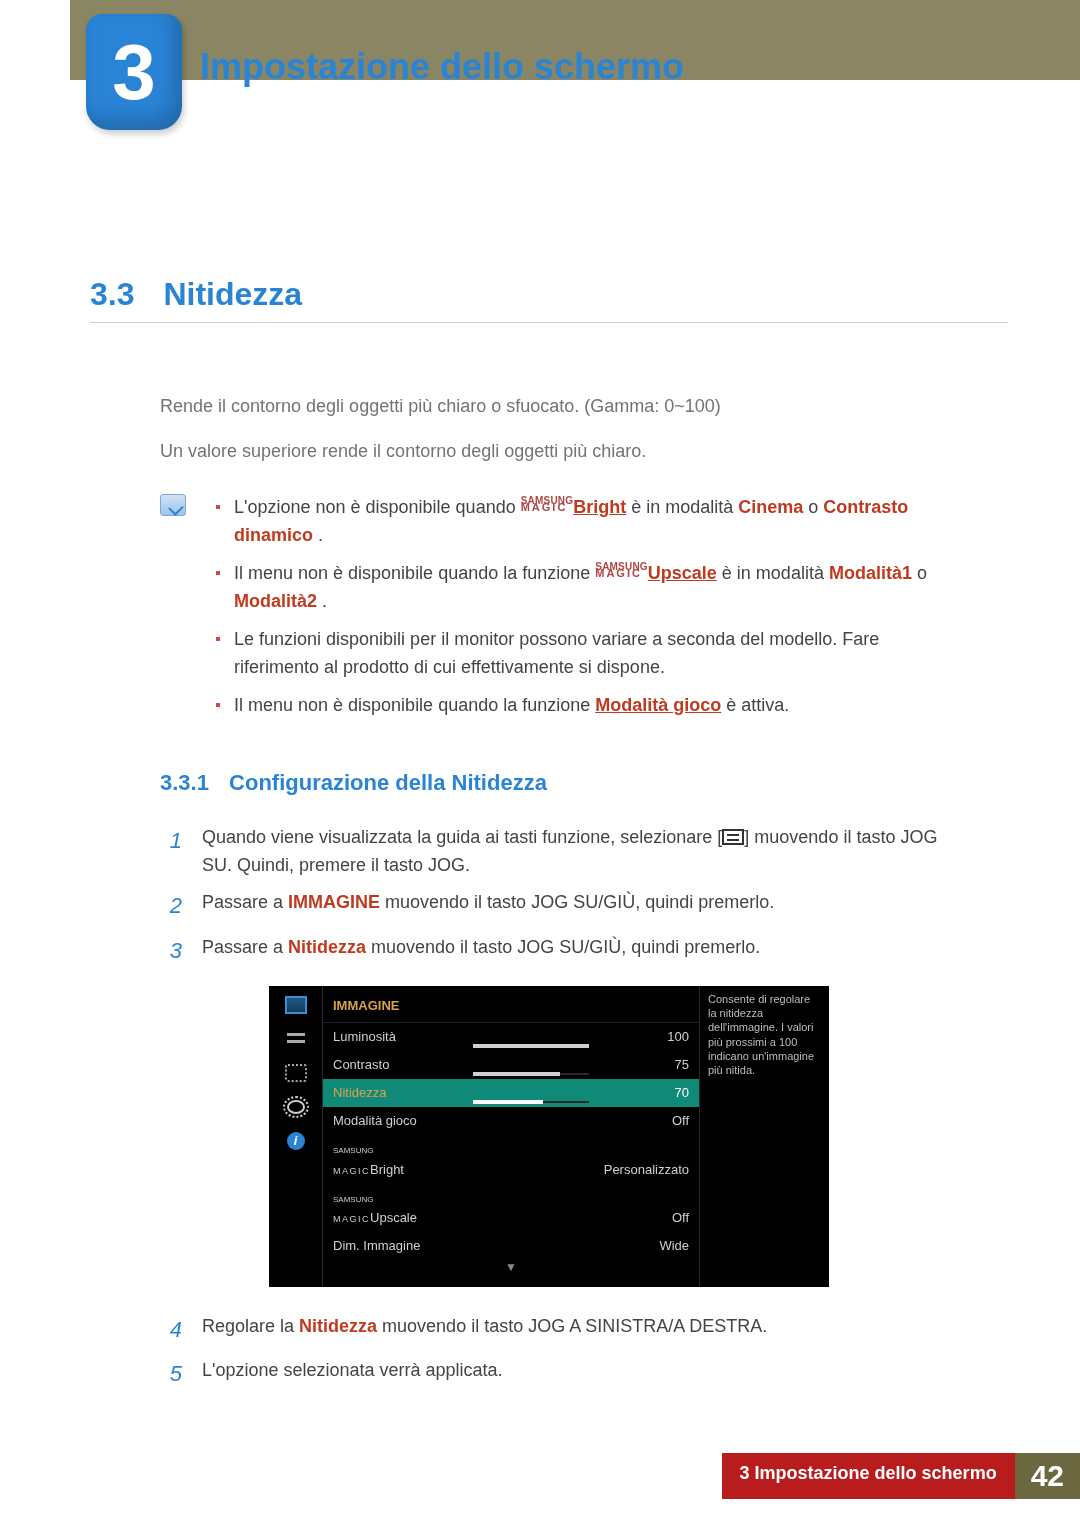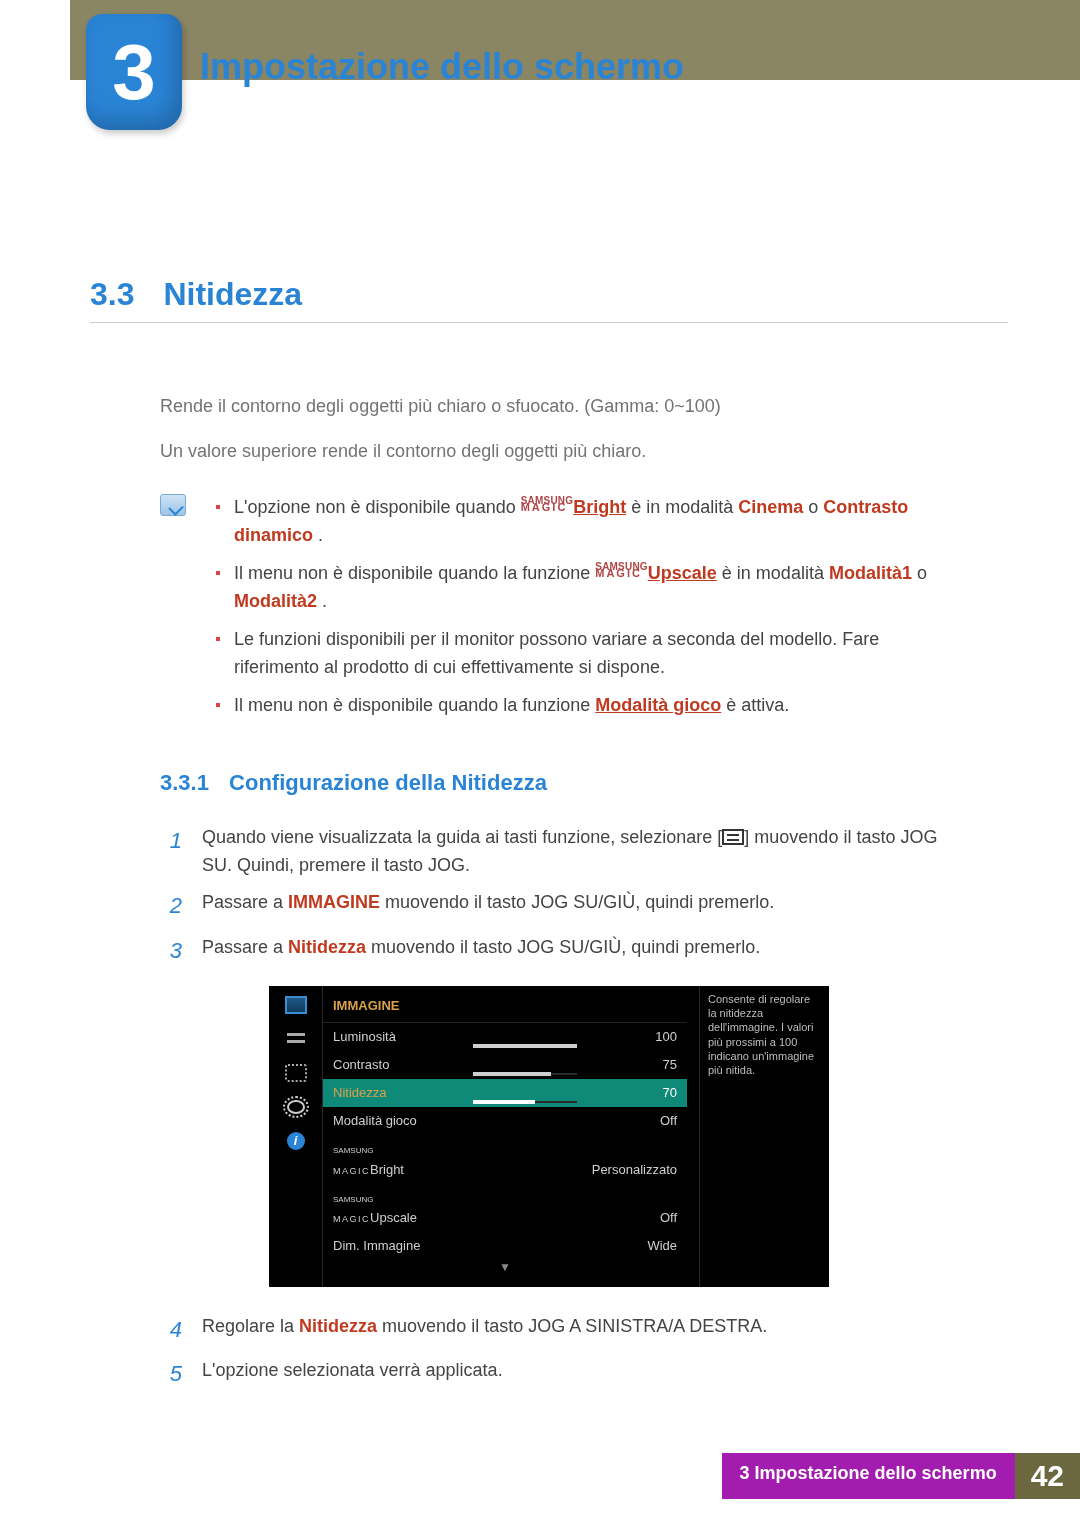--- a/index.html
+++ b/index.html
@@ -182,32 +182,31 @@
   .osd-magic .bot { font-size: 9px; letter-spacing: 1.5px; }
   .osd-arrow { text-align: center; color: #888; font-size: 12px; margin-top: -2px; }
 
   .osd-hint {
     width: 130px;
     border-left: 1px solid #2a2a2a;
     padding: 6px 8px;
     font-size: 11px;
     color: #bdbdbd;
     line-height: 1.3;
-    margin-left: 12px;
   }
 
   .footer {
     position: absolute;
     bottom: 28px;
     right: 0;
     display: flex;
     align-items: stretch;
   }
   .footer-title {
-    background: #a21caf;
+    background: #b91c1c;
     color: #fff;
     padding: 10px 18px;
     font-weight: bold;
     font-size: 18px;
   }
   .footer-page {
     background: #6b683f;
     color: #fff;
     padding: 6px 16px;
     font-weight: bold;

